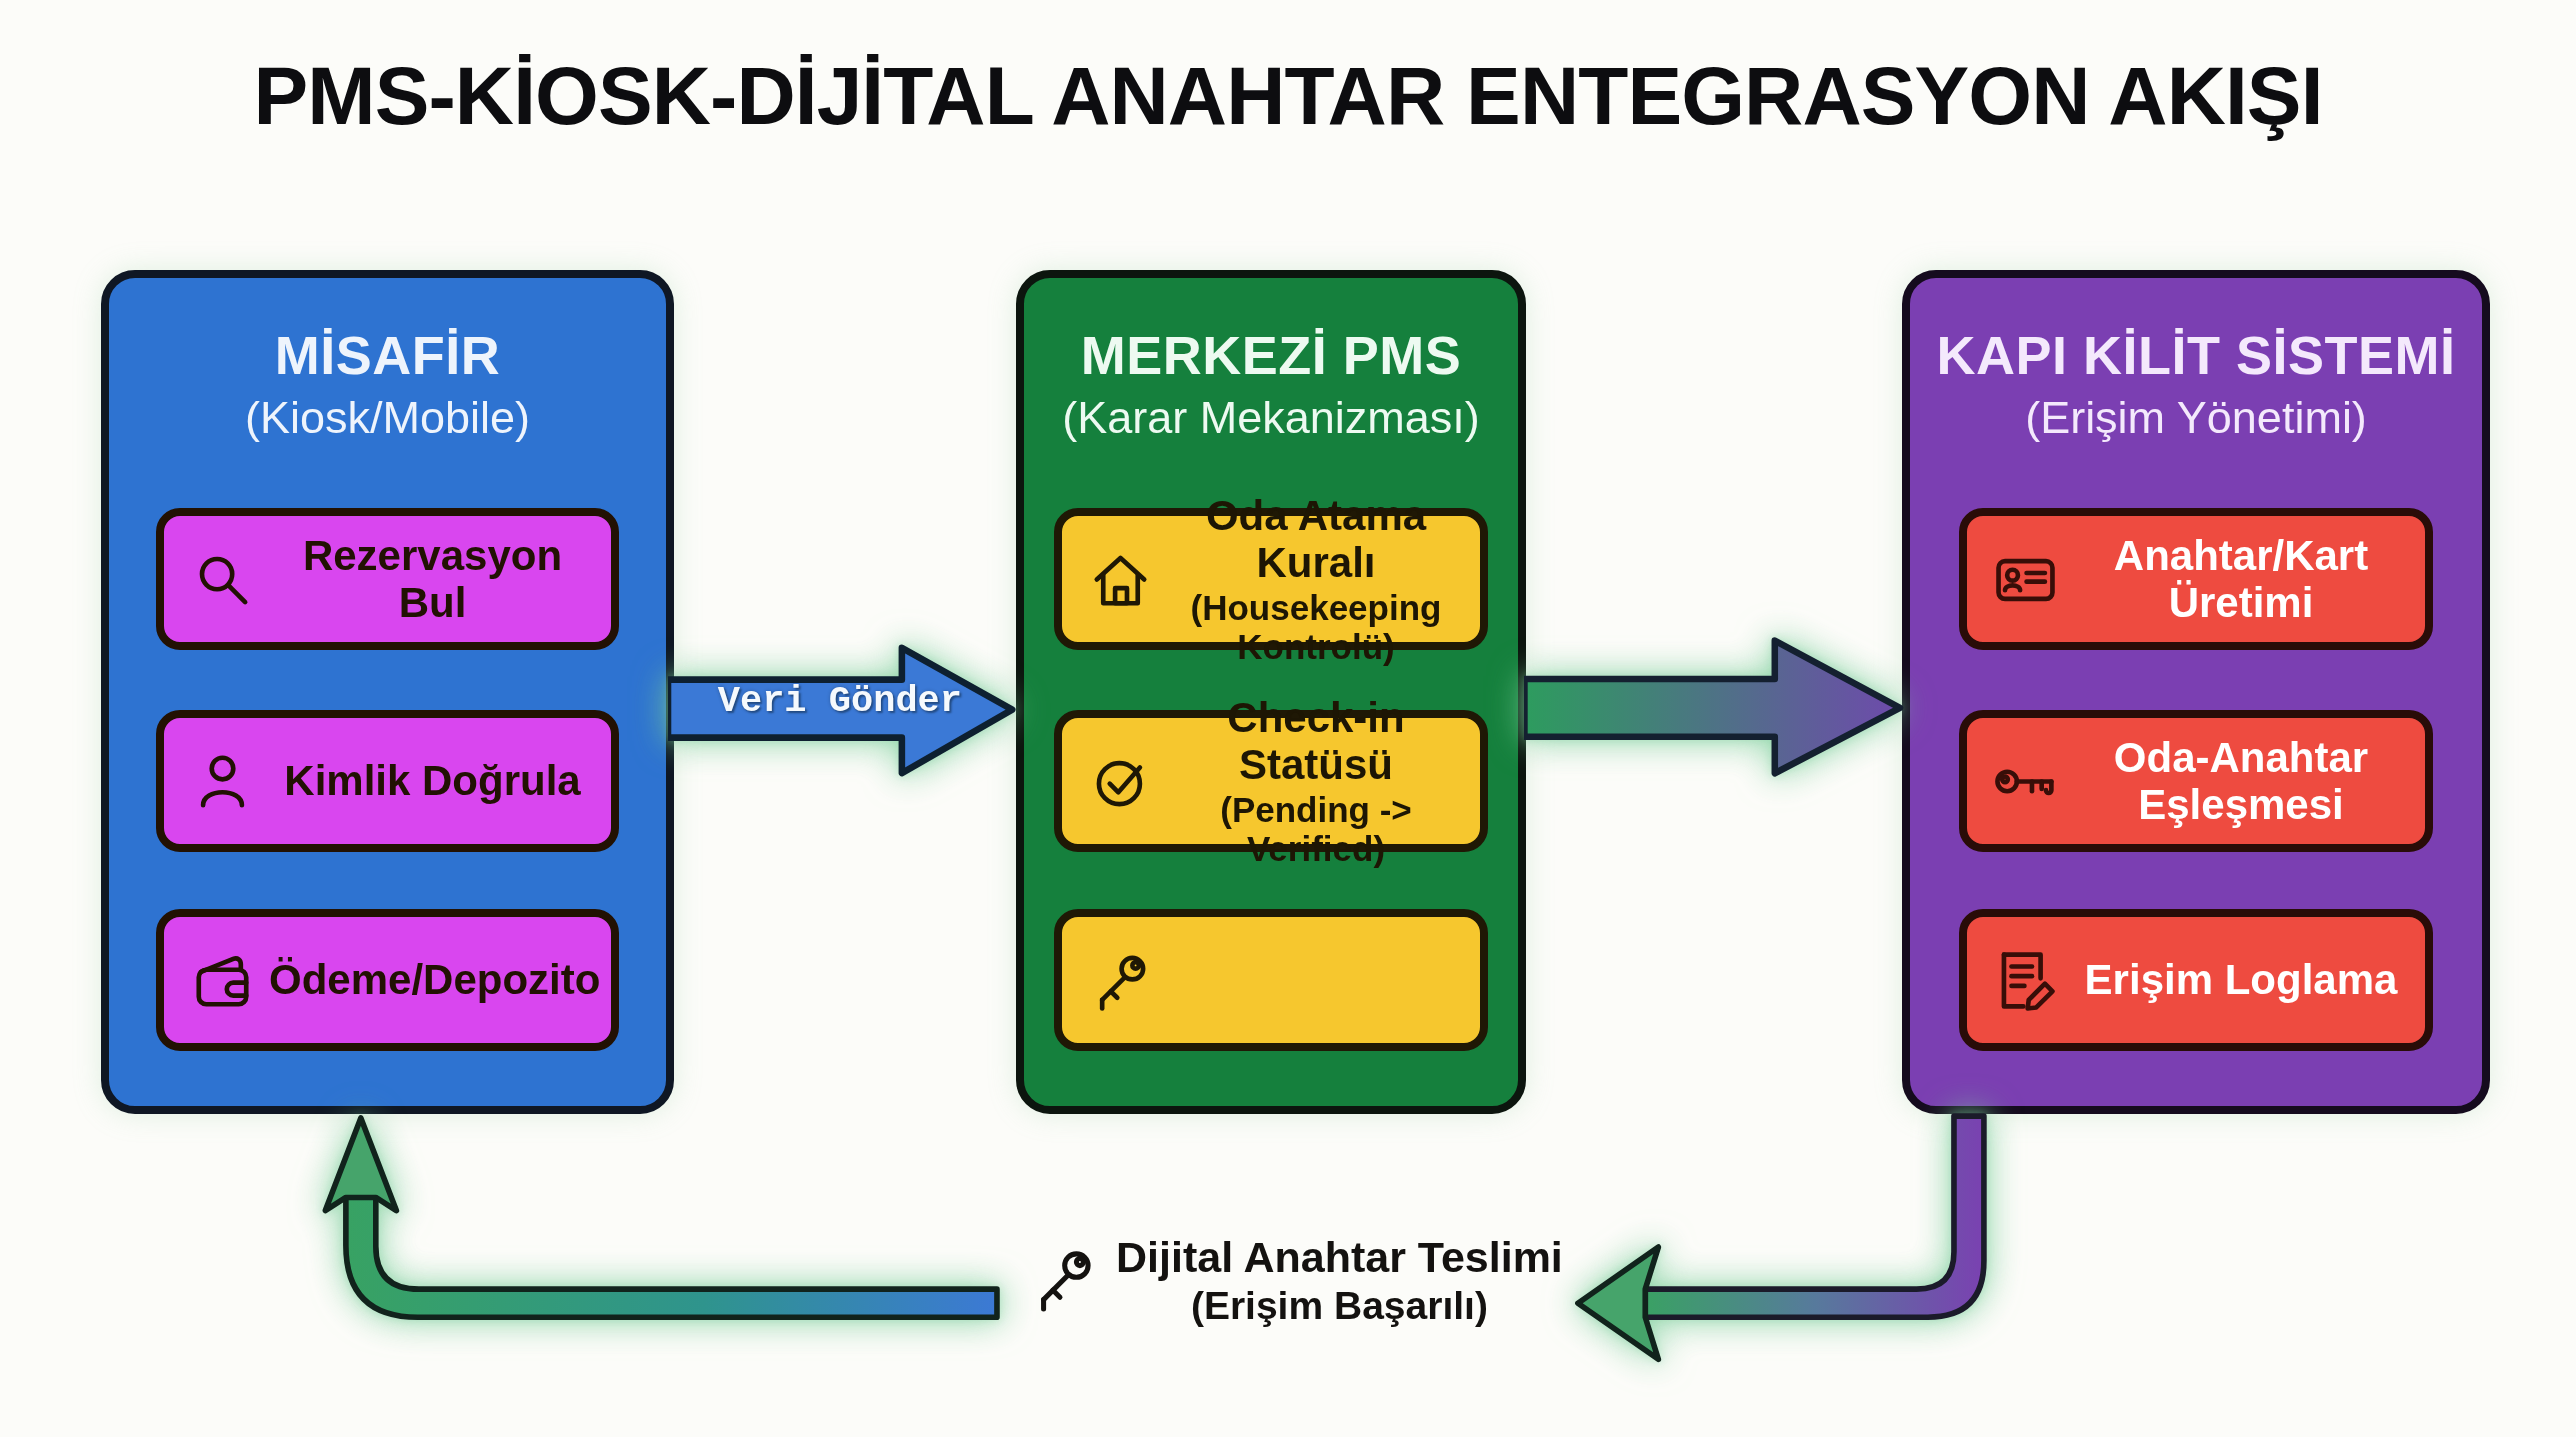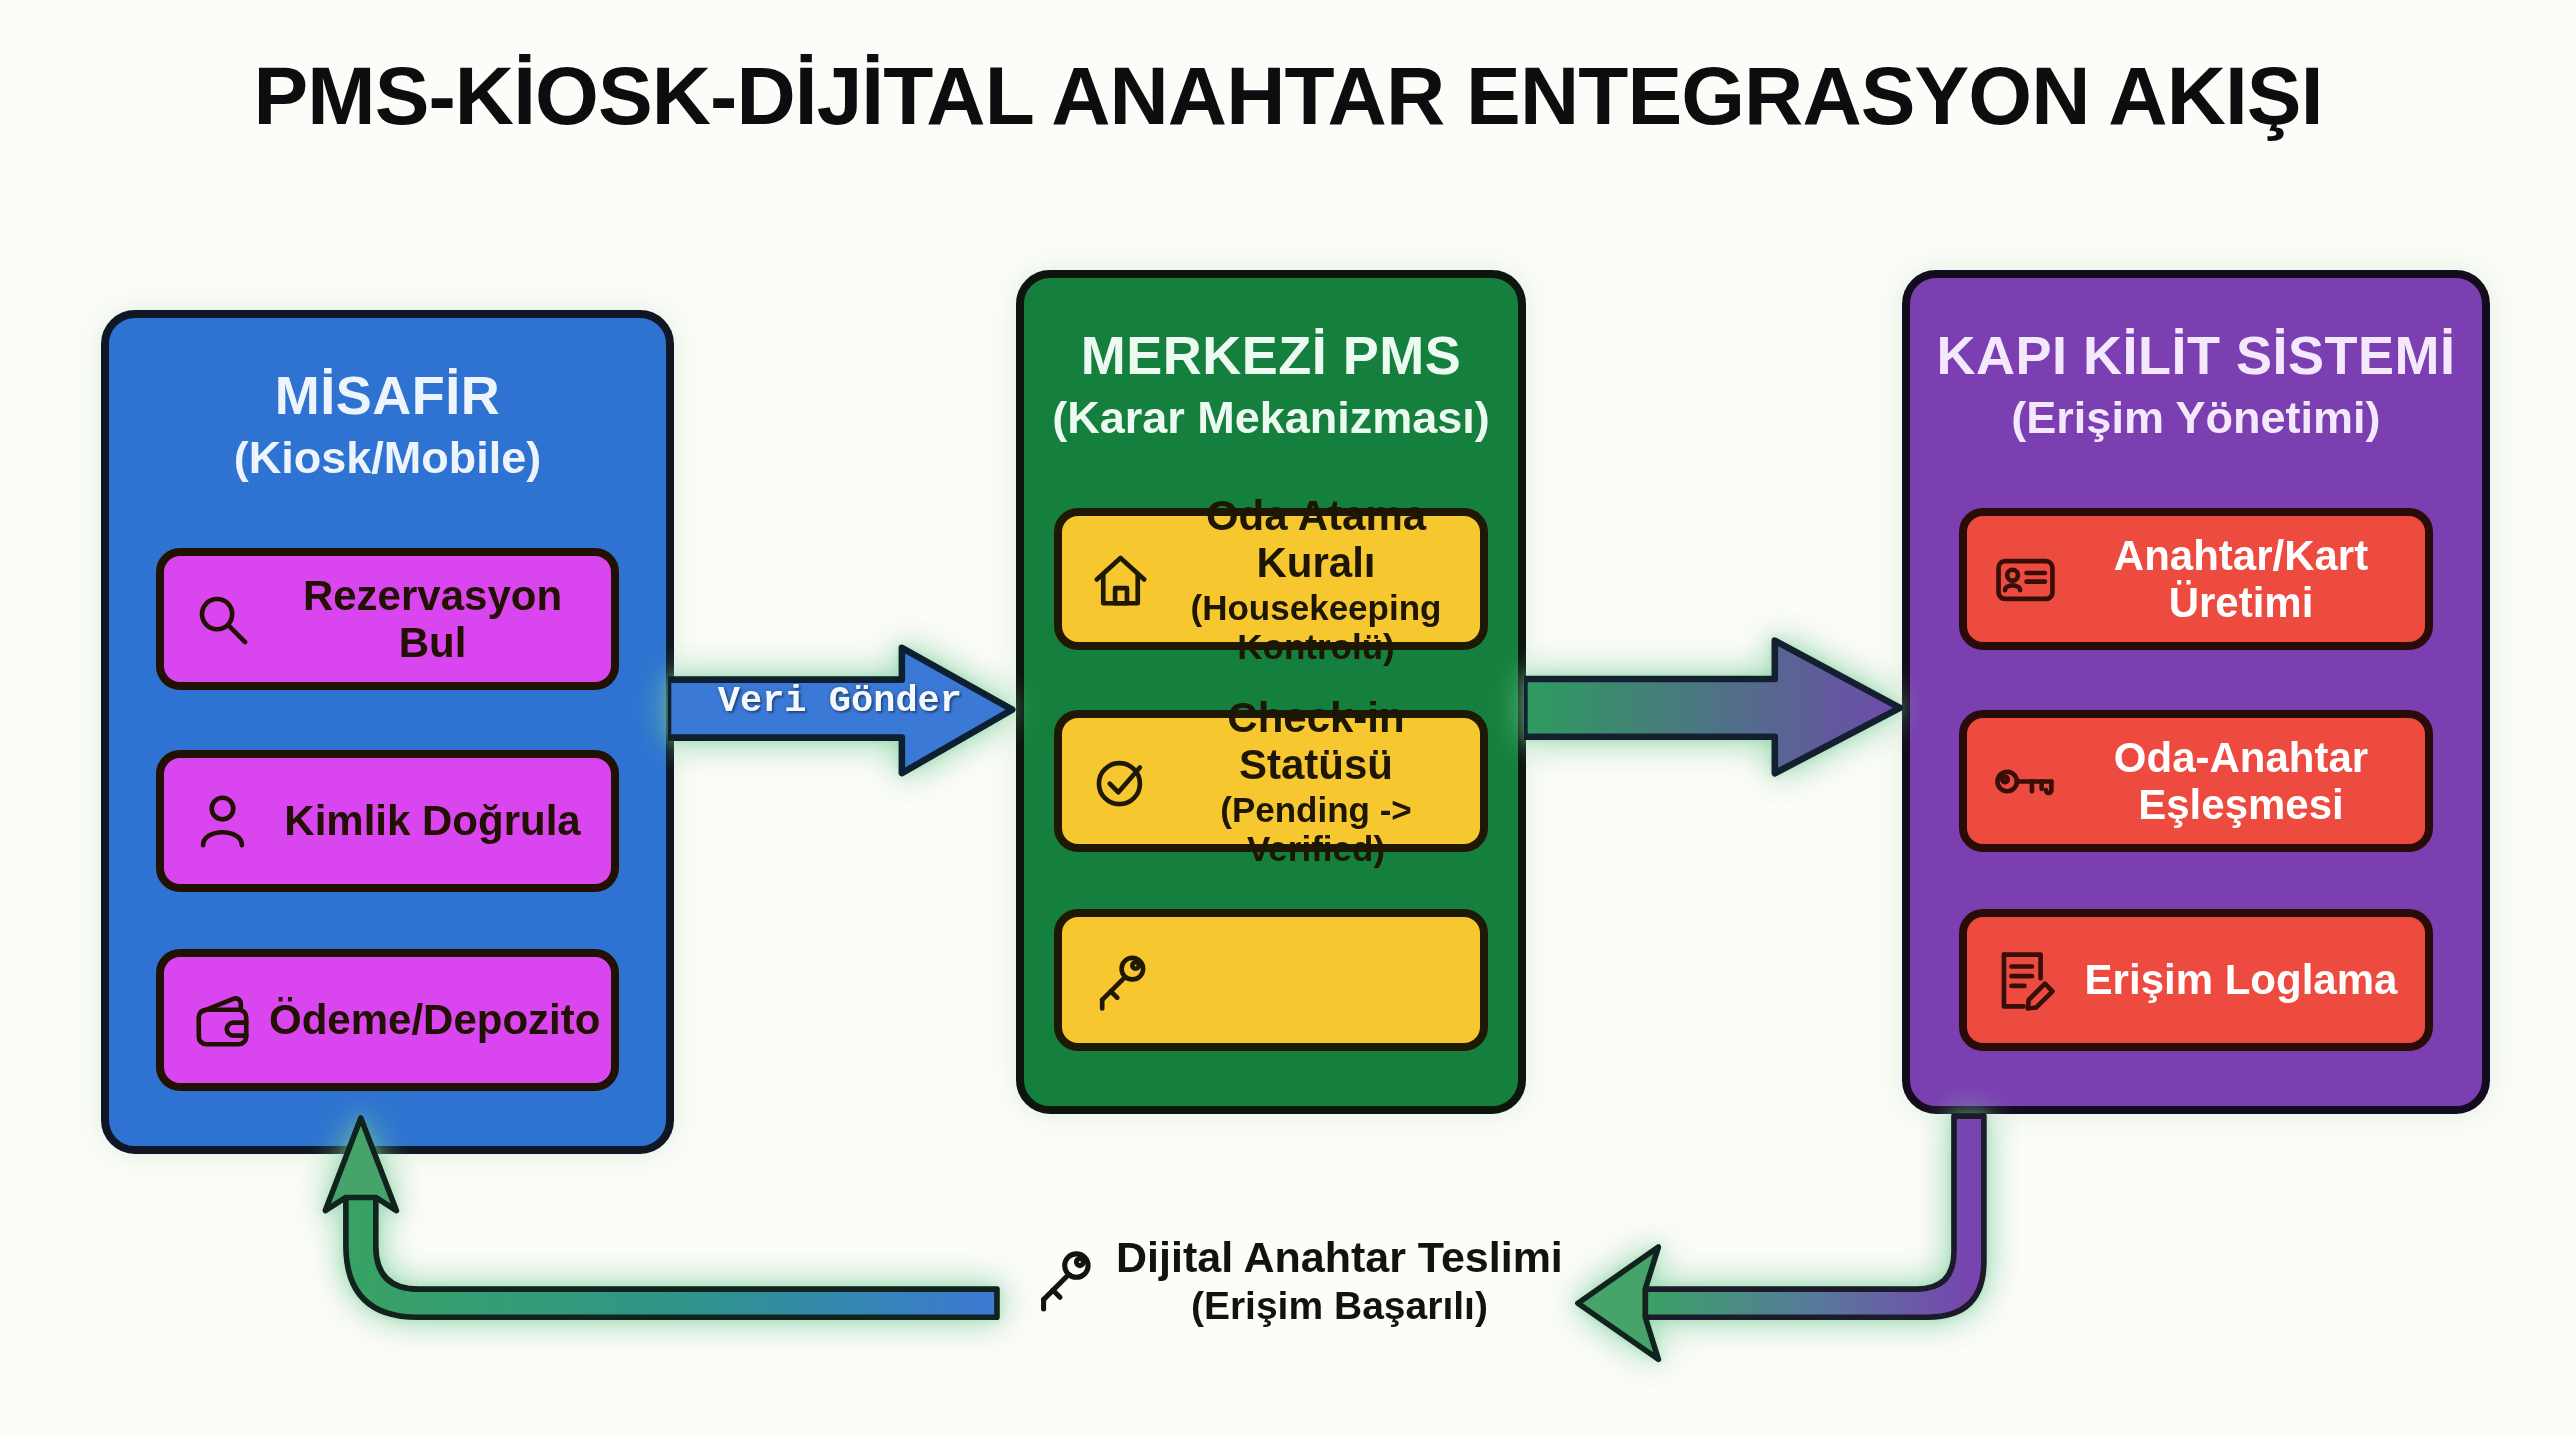--- a/index.html
+++ b/index.html
@@ -4,26 +4,26 @@
 <style>
   html,body{margin:0;padding:0;background:#fcfcf9;}
   .stage{position:relative;width:2576px;height:1438px;background:#fcfcf9;overflow:hidden;
          font-family:"Liberation Sans",sans-serif;}
   .title{position:absolute;top:49px;left:0;width:100%;text-align:center;margin:0;
          font-size:82px;font-weight:bold;color:#0d0d10;letter-spacing:-0.9px;}
 
   
   .panel{position:absolute;top:270px;height:844px;border-radius:34px;border:8.4px solid #10151f;
          box-sizing:border-box;box-shadow:0 0 28px rgba(150,210,165,.28);}
-  .panel-blue  {left:101px;width:573px;background:#2e73d1;border-color:#0f1724;margin-top:40px;}
+  .panel-blue  {left:101px;width:573px;background:#2e73d1;border-color:#0f1724;}
   .panel-green {left:1016px;width:510px;background:#15803d;border-color:#0c150e;}
   .panel-purple{left:1902px;width:588px;background:#7b3fb2;border-color:#150b1e;}
   .panel-head{position:absolute;top:47px;left:0;right:0;text-align:center;line-height:1.12;}
   .panel-title{font-size:54px;font-weight:bold;letter-spacing:0.5px;}
-  .panel-subtitle{font-size:45px;font-weight:bold;margin-top:7.5px;text-align:center;}
+  .panel-subtitle{font-size:45px;font-weight:normal;margin-top:7.5px;text-align:center;}
   .panel-blue   .panel-head{color:#eef4fc;}
   .panel-green  .panel-head{color:#edfaf1;}
   .panel-purple .panel-head{color:#f4e9fc;}
 
   
   .step{position:absolute;height:142px;border-radius:24px;border:8.4px solid #231204;
         box-sizing:border-box;display:flex;align-items:center;padding:0 15px 0 24px;}
   .r1{top:230px}.r2{top:432px}.r3{top:631px}
   .panel-blue  .step{left:47px;right:47px;background:#d946ef;border-color:#221103;color:#24130442;}
   .panel-green .step{left:30px;right:30px;background:#f6c72e;border-color:#1f1805;}

